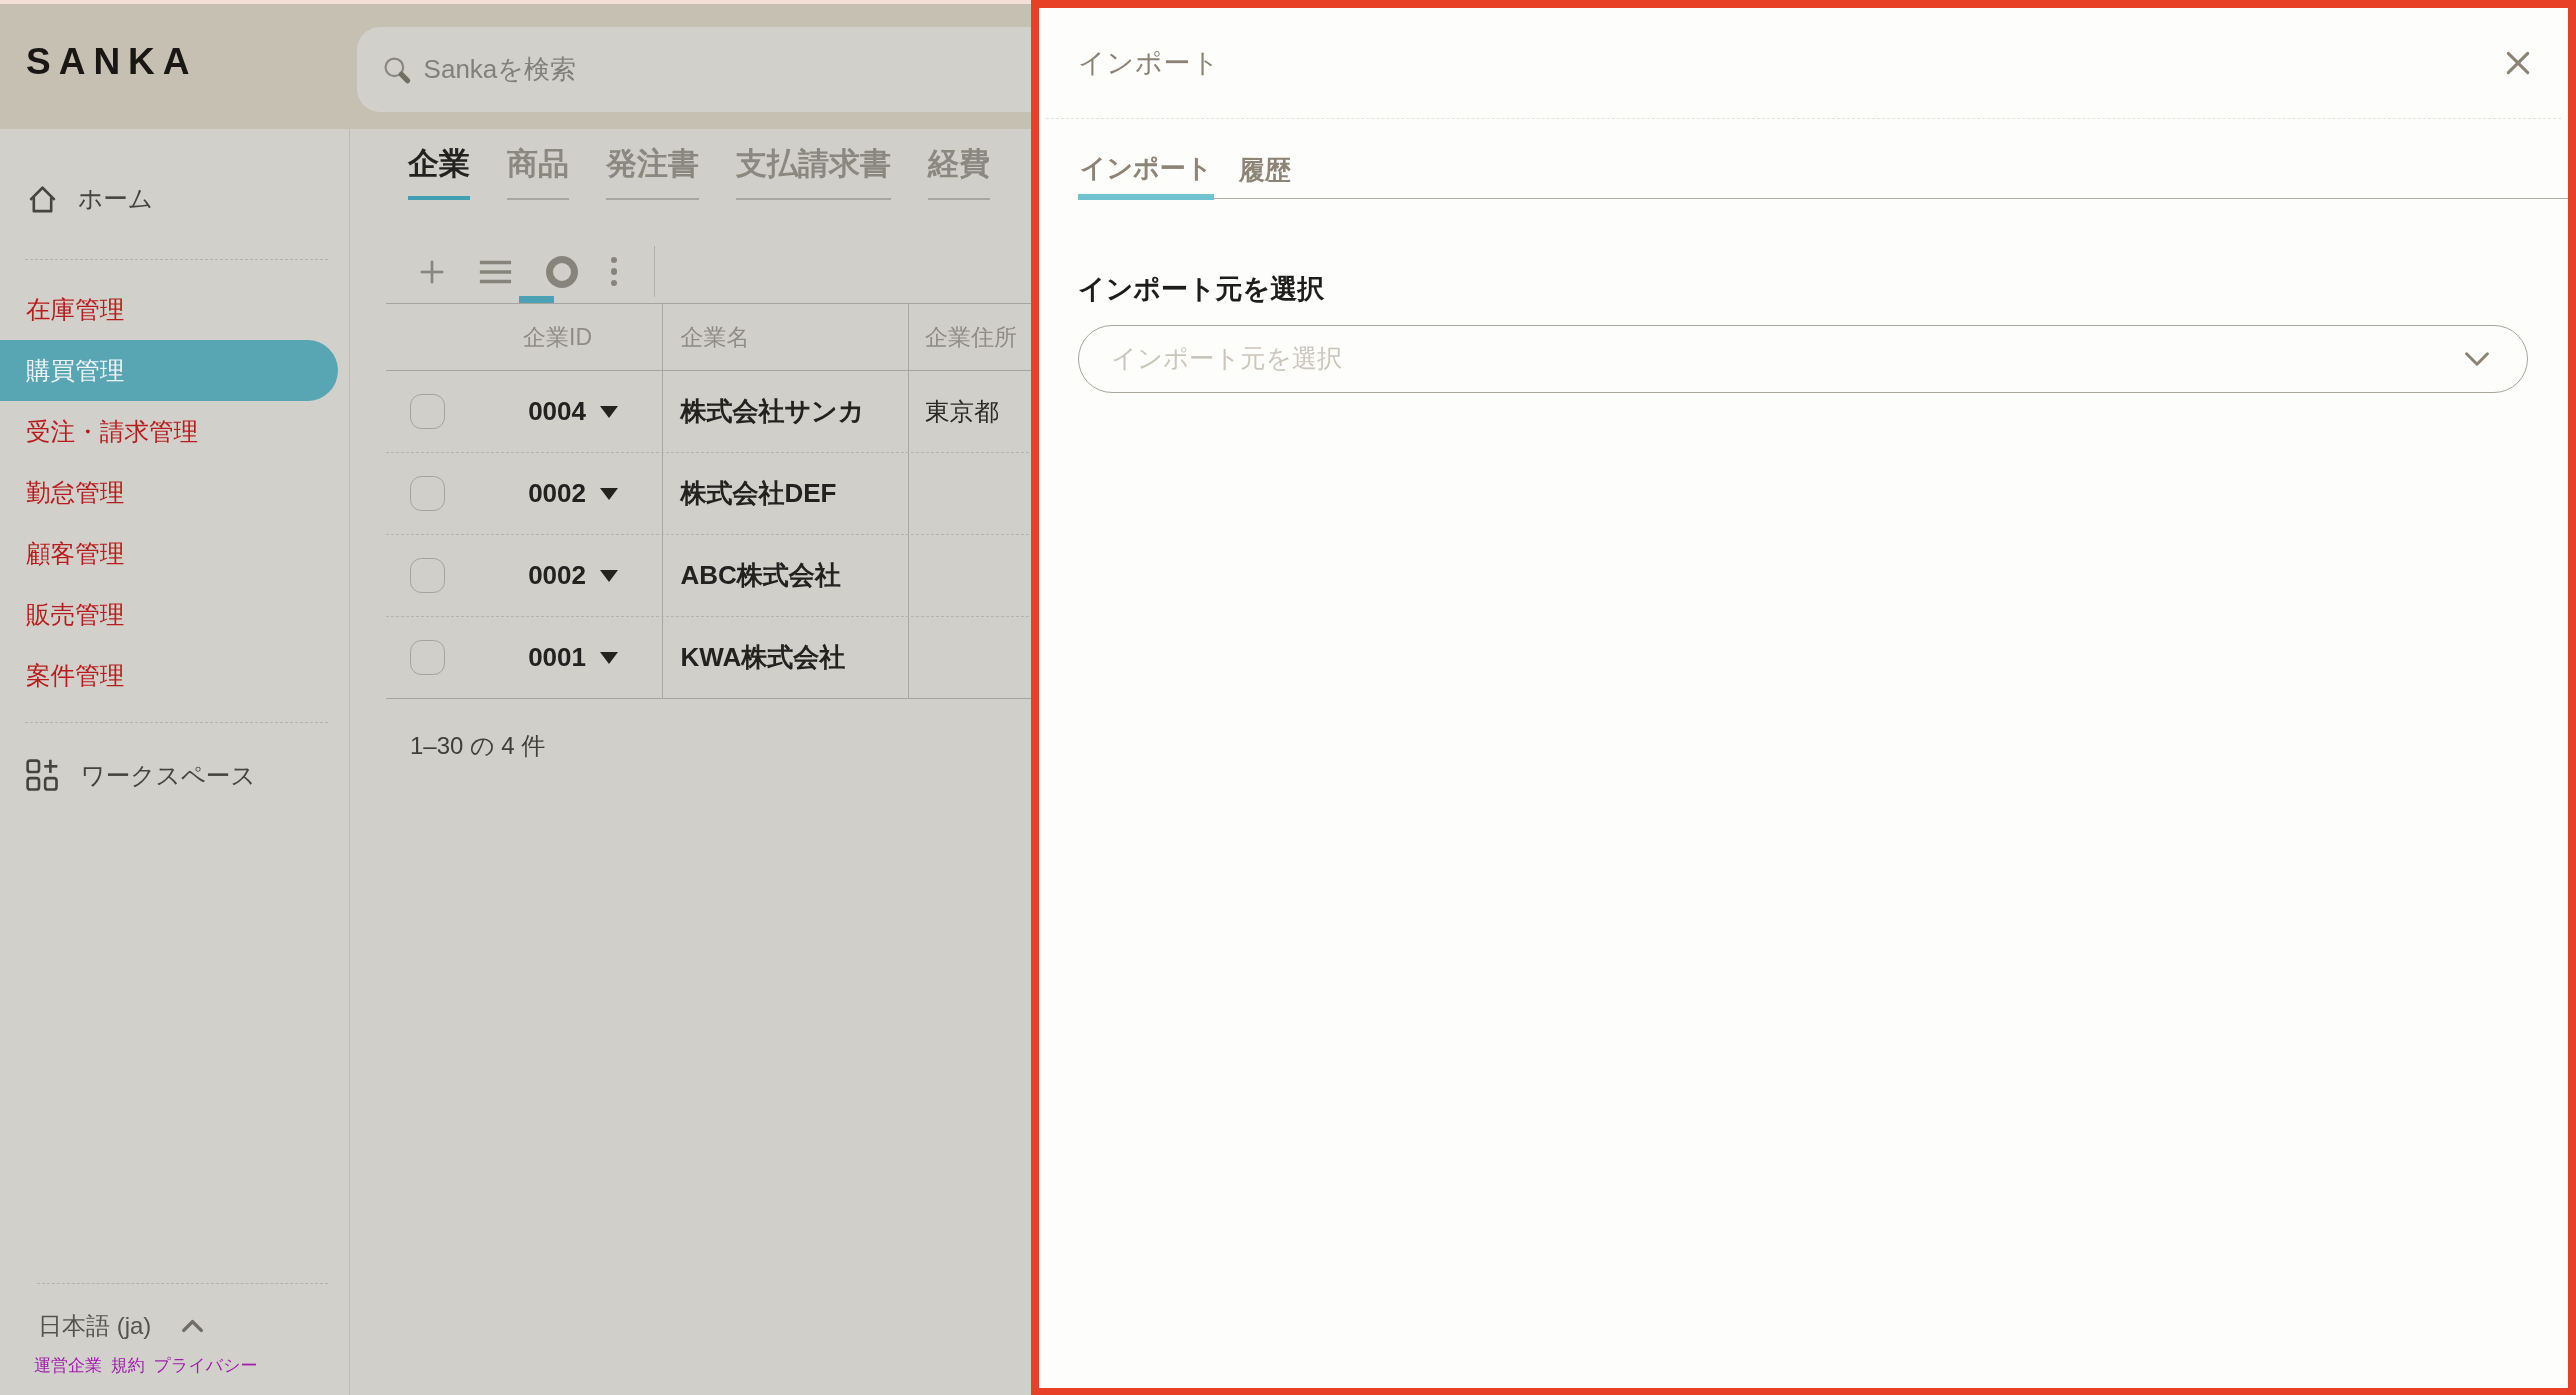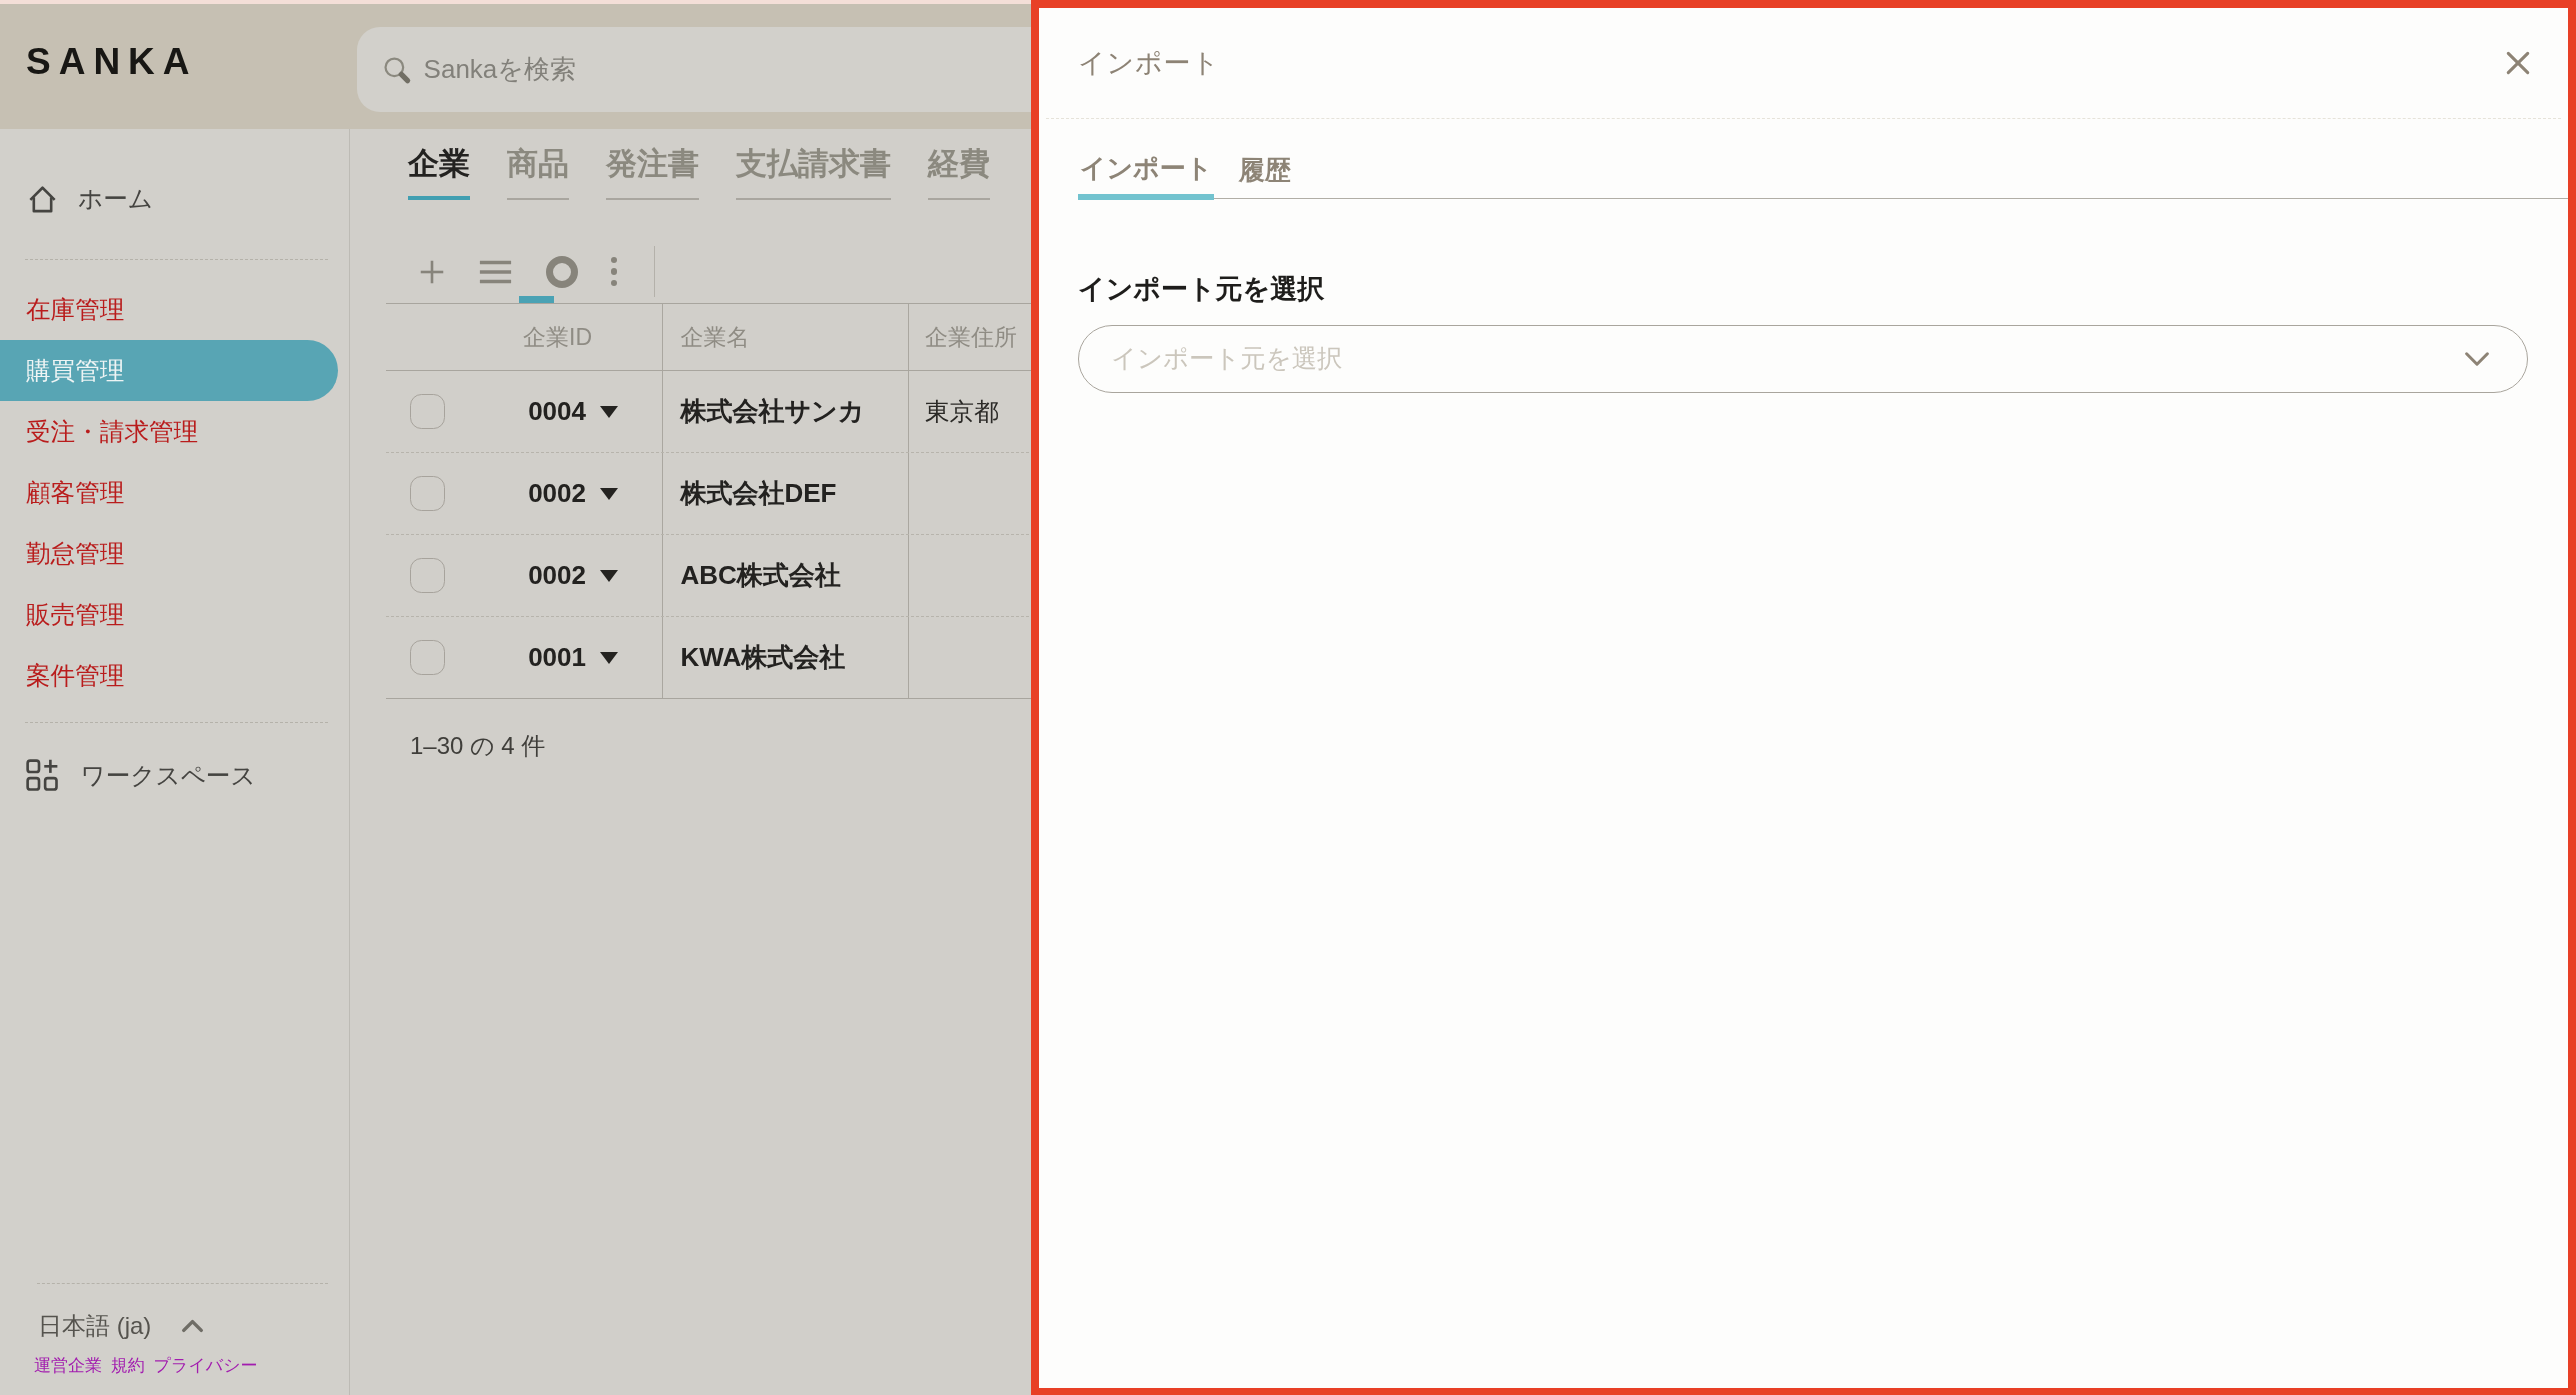--- a/index.html
+++ b/index.html
@@ -114,22 +114,22 @@
           <path d="M9 16 V32 H29 V16" fill="none" stroke="#454441" stroke-width="3" stroke-linejoin="round"></path>
         </svg>
       </span>
       <span>ホーム</span>
     </div>
     <div class="dashed sb-d1"></div>
     <div class="nav">
       <div class="nav-item">在庫管理</div>
       <div class="nav-item active">購買管理</div>
       <div class="nav-item">受注・請求管理</div>
+      <div class="nav-item">勤怠管理</div>
       <div class="nav-item">顧客管理</div>
-      <div class="nav-item">勤怠管理</div>
       <div class="nav-item">販売管理</div>
       <div class="nav-item">案件管理</div>
     </div>
     <div class="dashed sb-d2"></div>
     <div class="side-ws">
       <span>
         <svg width="35" height="35" viewBox="0 0 40 40">
           <rect x="3" y="3" width="13" height="13" rx="3" fill="none" stroke="#454441" stroke-width="3"></rect>
           <rect x="3" y="23" width="13" height="13" rx="3" fill="none" stroke="#454441" stroke-width="3"></rect>
           <rect x="23" y="23" width="13" height="13" rx="3" fill="none" stroke="#454441" stroke-width="3"></rect>

